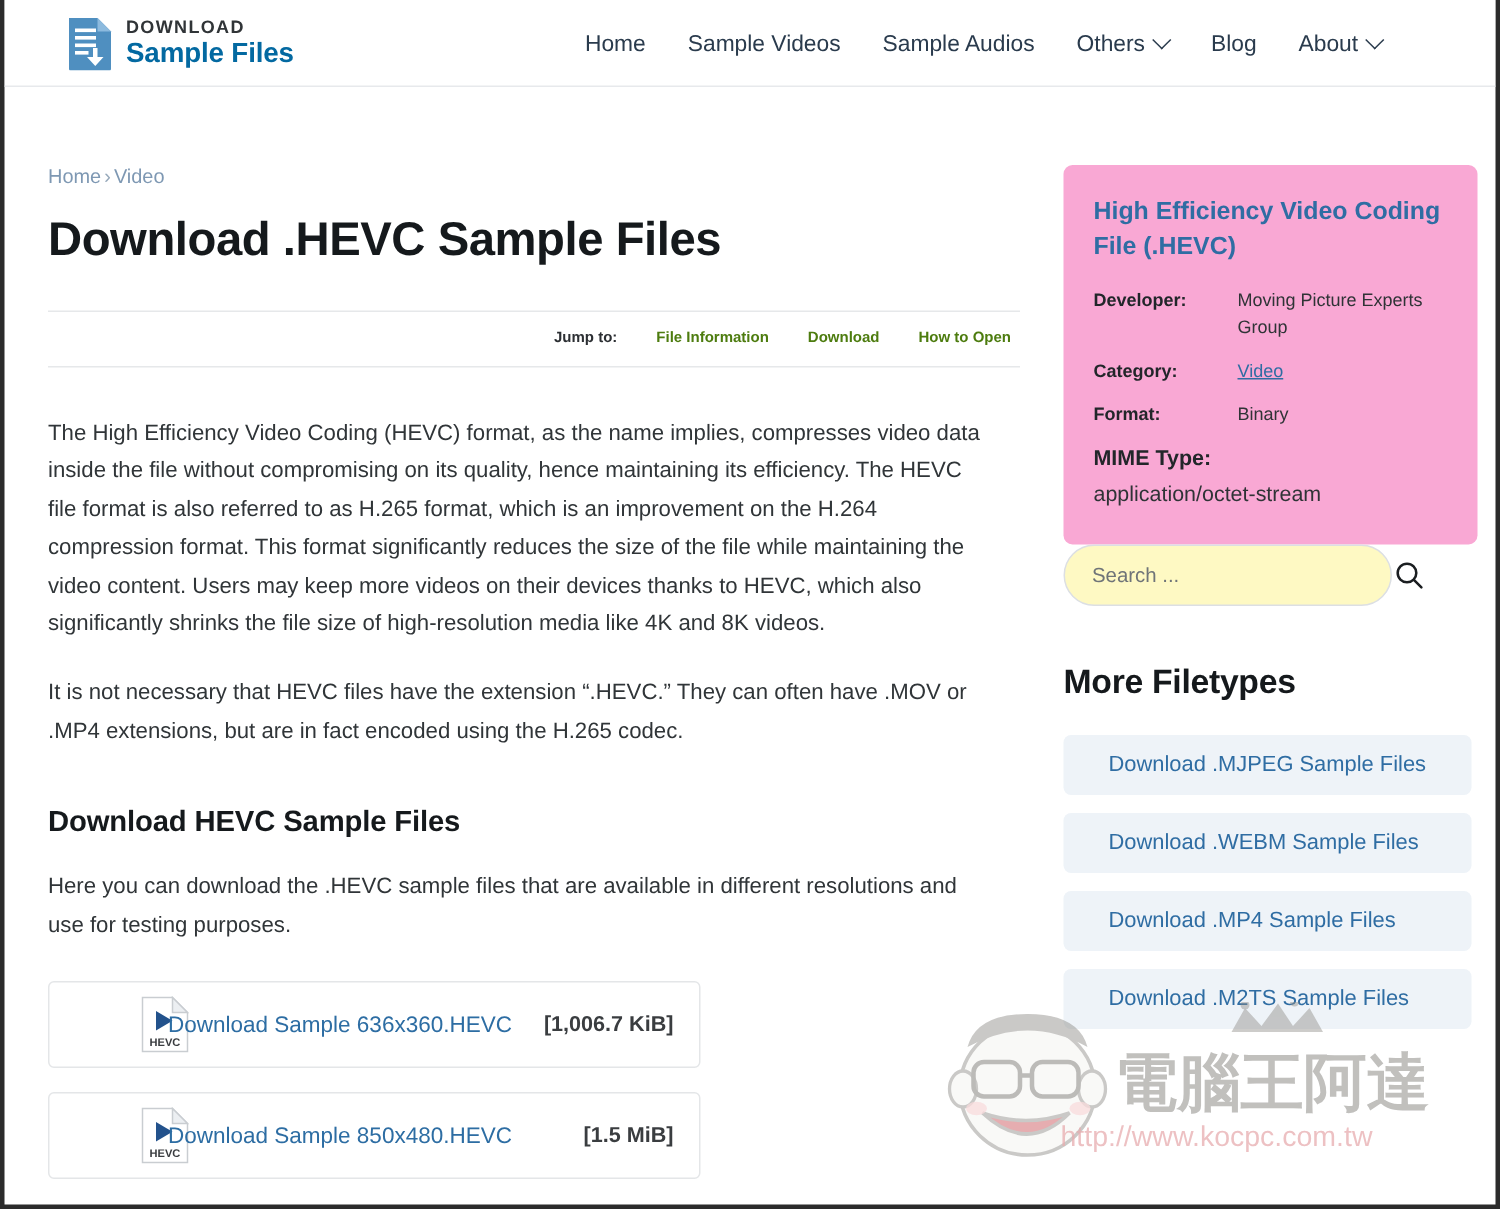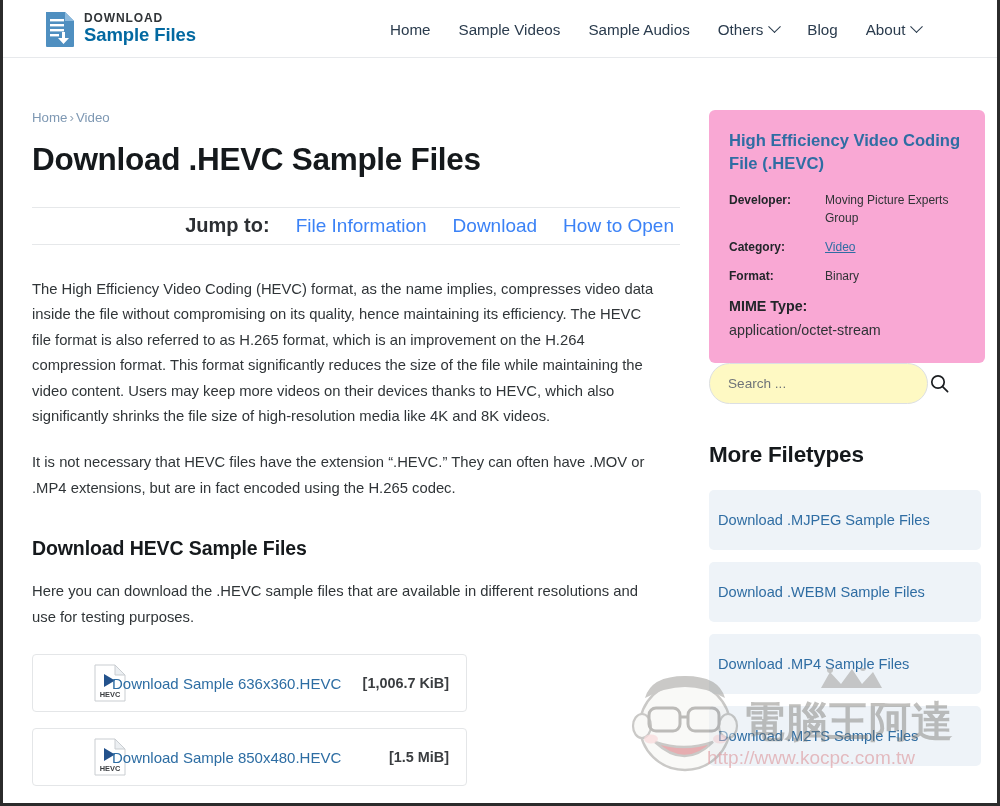--- a/index.html
+++ b/index.html
@@ -128,28 +128,29 @@
     border-bottom: 1px solid #e6e8ea;
     height: 38px;
     display: flex;
     align-items: center;
     justify-content: flex-end;
     gap: 26px;
     padding-right: 6px;
     margin-bottom: 32px;
   }
   #jump-label {
-    font-size: 20px;
+    font-size: 10px;
     color: #2c2f33;
     font-weight: bold;
   }
   .jump-link {
-    font-size: 19px;
-    color: #3b82f6;
+    font-size: 10px;
+    color: #4d7c0f;
     text-decoration: none;
+    font-weight: bold;
   }
 
   h2.section-title {
     font-size: 19.5px;
     font-weight: bold;
     color: #15191c;
     margin: 0 0 19px 0;
     letter-spacing: -0.1px;
   }
   p.body-text {
@@ -252,24 +253,24 @@
   #more-title {
     font-size: 22.5px;
     font-weight: bold;
     color: #15191c;
     margin: 0 0 22px 0;
     letter-spacing: -0.2px;
   }
   .ft-item {
     background: #eef3f8;
     border-radius: 5px;
-    height: 60px;
-    display: flex;
-    align-items: center;
-    padding-left: 9px;
+    height: 40px;
+    display: flex;
+    align-items: center;
+    padding-left: 30px;
     margin-bottom: 12px;
     width: 272px;
   }
   .ft-link {
     font-size: 14.6px;
     color: #2f6da3;
     text-decoration: none;
   }
 
   

